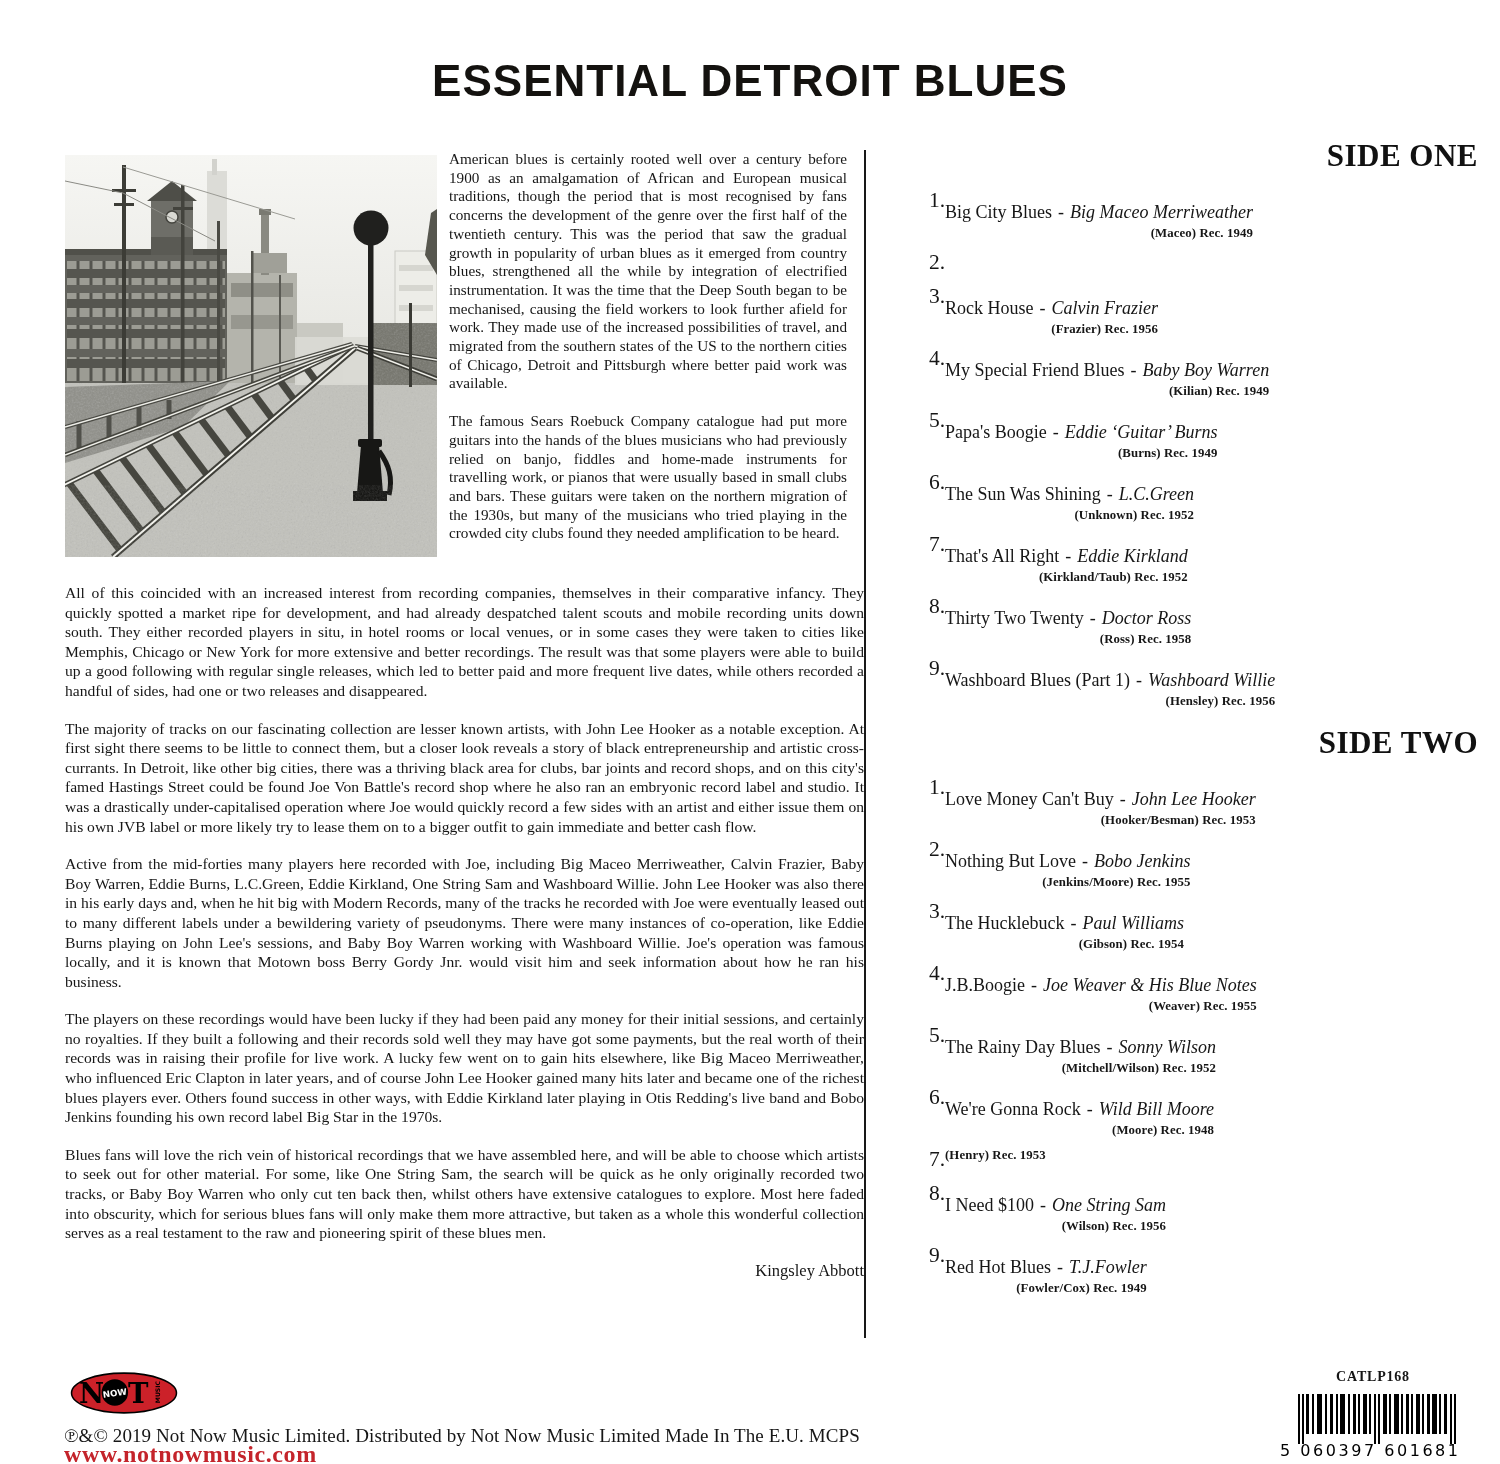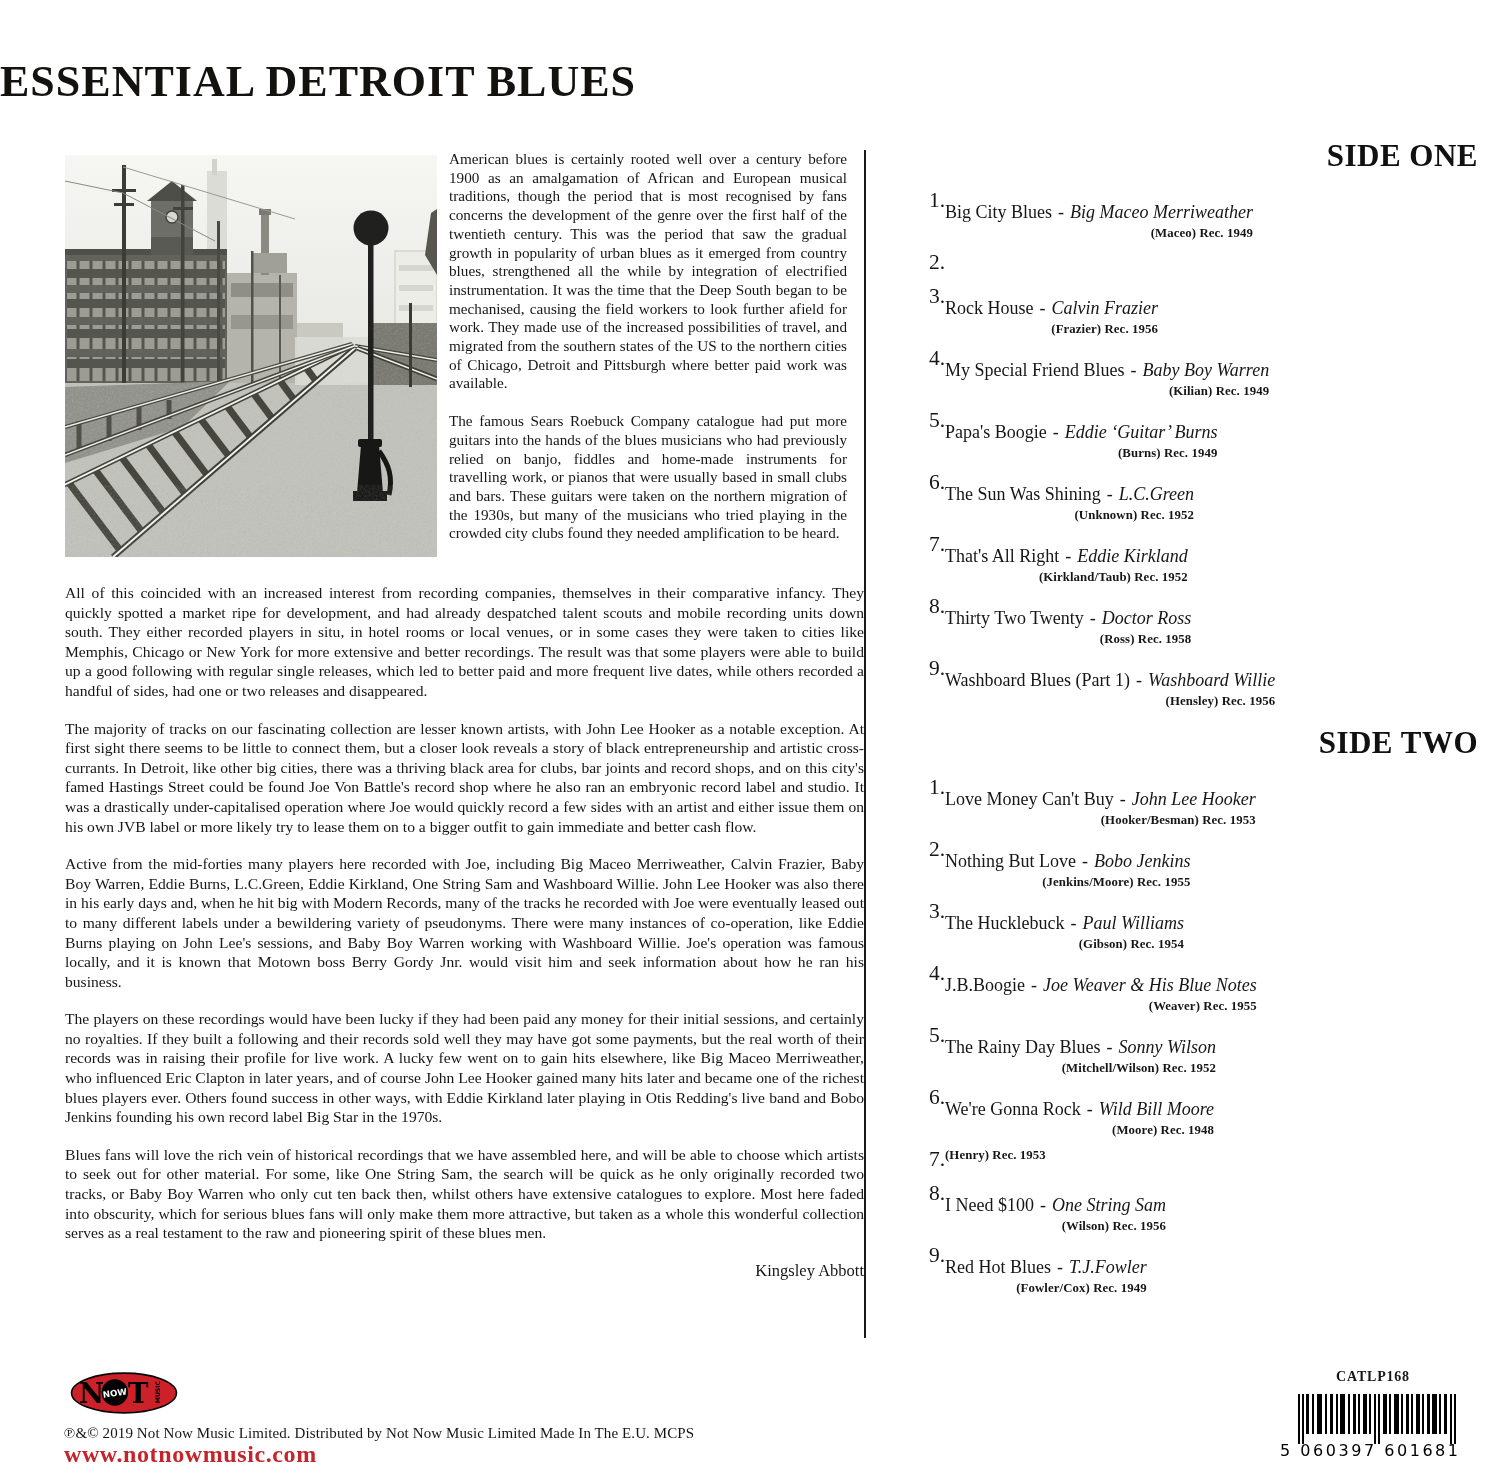--- a/index.html
+++ b/index.html
@@ -1,20 +1,20 @@
 <!DOCTYPE html>
 <html style="--logo-red: #cc2129; --website-red: #c4242b; --ink-black: #161616;"><head>
 <meta charset="utf-8">
 <style>
   html,body{margin:0;padding:0;background:#ffffff;}
   #page{position:relative;width:1500px;height:1464px;background:#ffffff;overflow:hidden;
         font-family:"Liberation Serif",serif;color:#161616;}
 
-  .album-title{position:absolute;top:56px;left:0;width:100%;
-    font-family:Liberation Serif, serif;font-weight:bold;font-size:44px;letter-spacing:1px;color:#14120f;}
+  .album-title{position:absolute;top:56px;left:0;width:100%;text-align:center;
+    font-family:Liberation Sans, sans-serif;font-weight:bold;font-size:44px;letter-spacing:1px;color:#14120f;}
 
   .photo{position:absolute;left:65px;top:155px;width:372px;height:402px;}
   .photo svg{width:100%;height:100%;display:block;}
 
   .intro{position:absolute;left:449px;top:150px;width:414px;
     font-size:15.2px;line-height:18.7px;text-align:justify;}
   .intro p{margin:0 16px 19px 0;}
 
   .essay{position:absolute;left:65px;top:583px;width:799px;
     font-size:15.6px;line-height:19.6px;text-align:justify;}
@@ -28,21 +28,21 @@
   .side-heading.two{margin-top:16px;}
   .track{display:flex;margin-bottom:9px;}
   .track .num{width:42px;flex:none;font-size:21.5px;line-height:25px;}
   .tline{font-size:18px;line-height:25px;margin-top:12px;}
   .artist{font-style:italic;}
   .sep{margin:0 6px;}
   .credit{font-size:12.8px;line-height:15px;margin-top:1px;font-weight:bold;letter-spacing:.1px;}
 
   .logo{position:absolute;left:70px;top:1371px;width:108px;height:44px;}
   .logo svg{width:100%;height:100%;display:block;}
-  .copyright{position:absolute;left:64px;top:1425px;font-size:15px;letter-spacing:.1px;}
+  .copyright{position:absolute;left:64px;top:1425px;font-size:19px;letter-spacing:.1px;}
   .website{position:absolute;left:64px;top:1441px;font-size:24px;font-weight:bold;
     letter-spacing:.6px;color:var(--website-red,#c4242b);}
   .catalog{position:absolute;left:1280px;top:1369px;width:186px;text-align:center;
     font-weight:bold;font-size:14px;letter-spacing:.8px;}
   .barcode{position:absolute;left:1280px;top:1392px;width:186px;height:68px;}
   .barcode svg{width:100%;height:100%;display:block;}
 </style>
 </head>
 <body>
 

